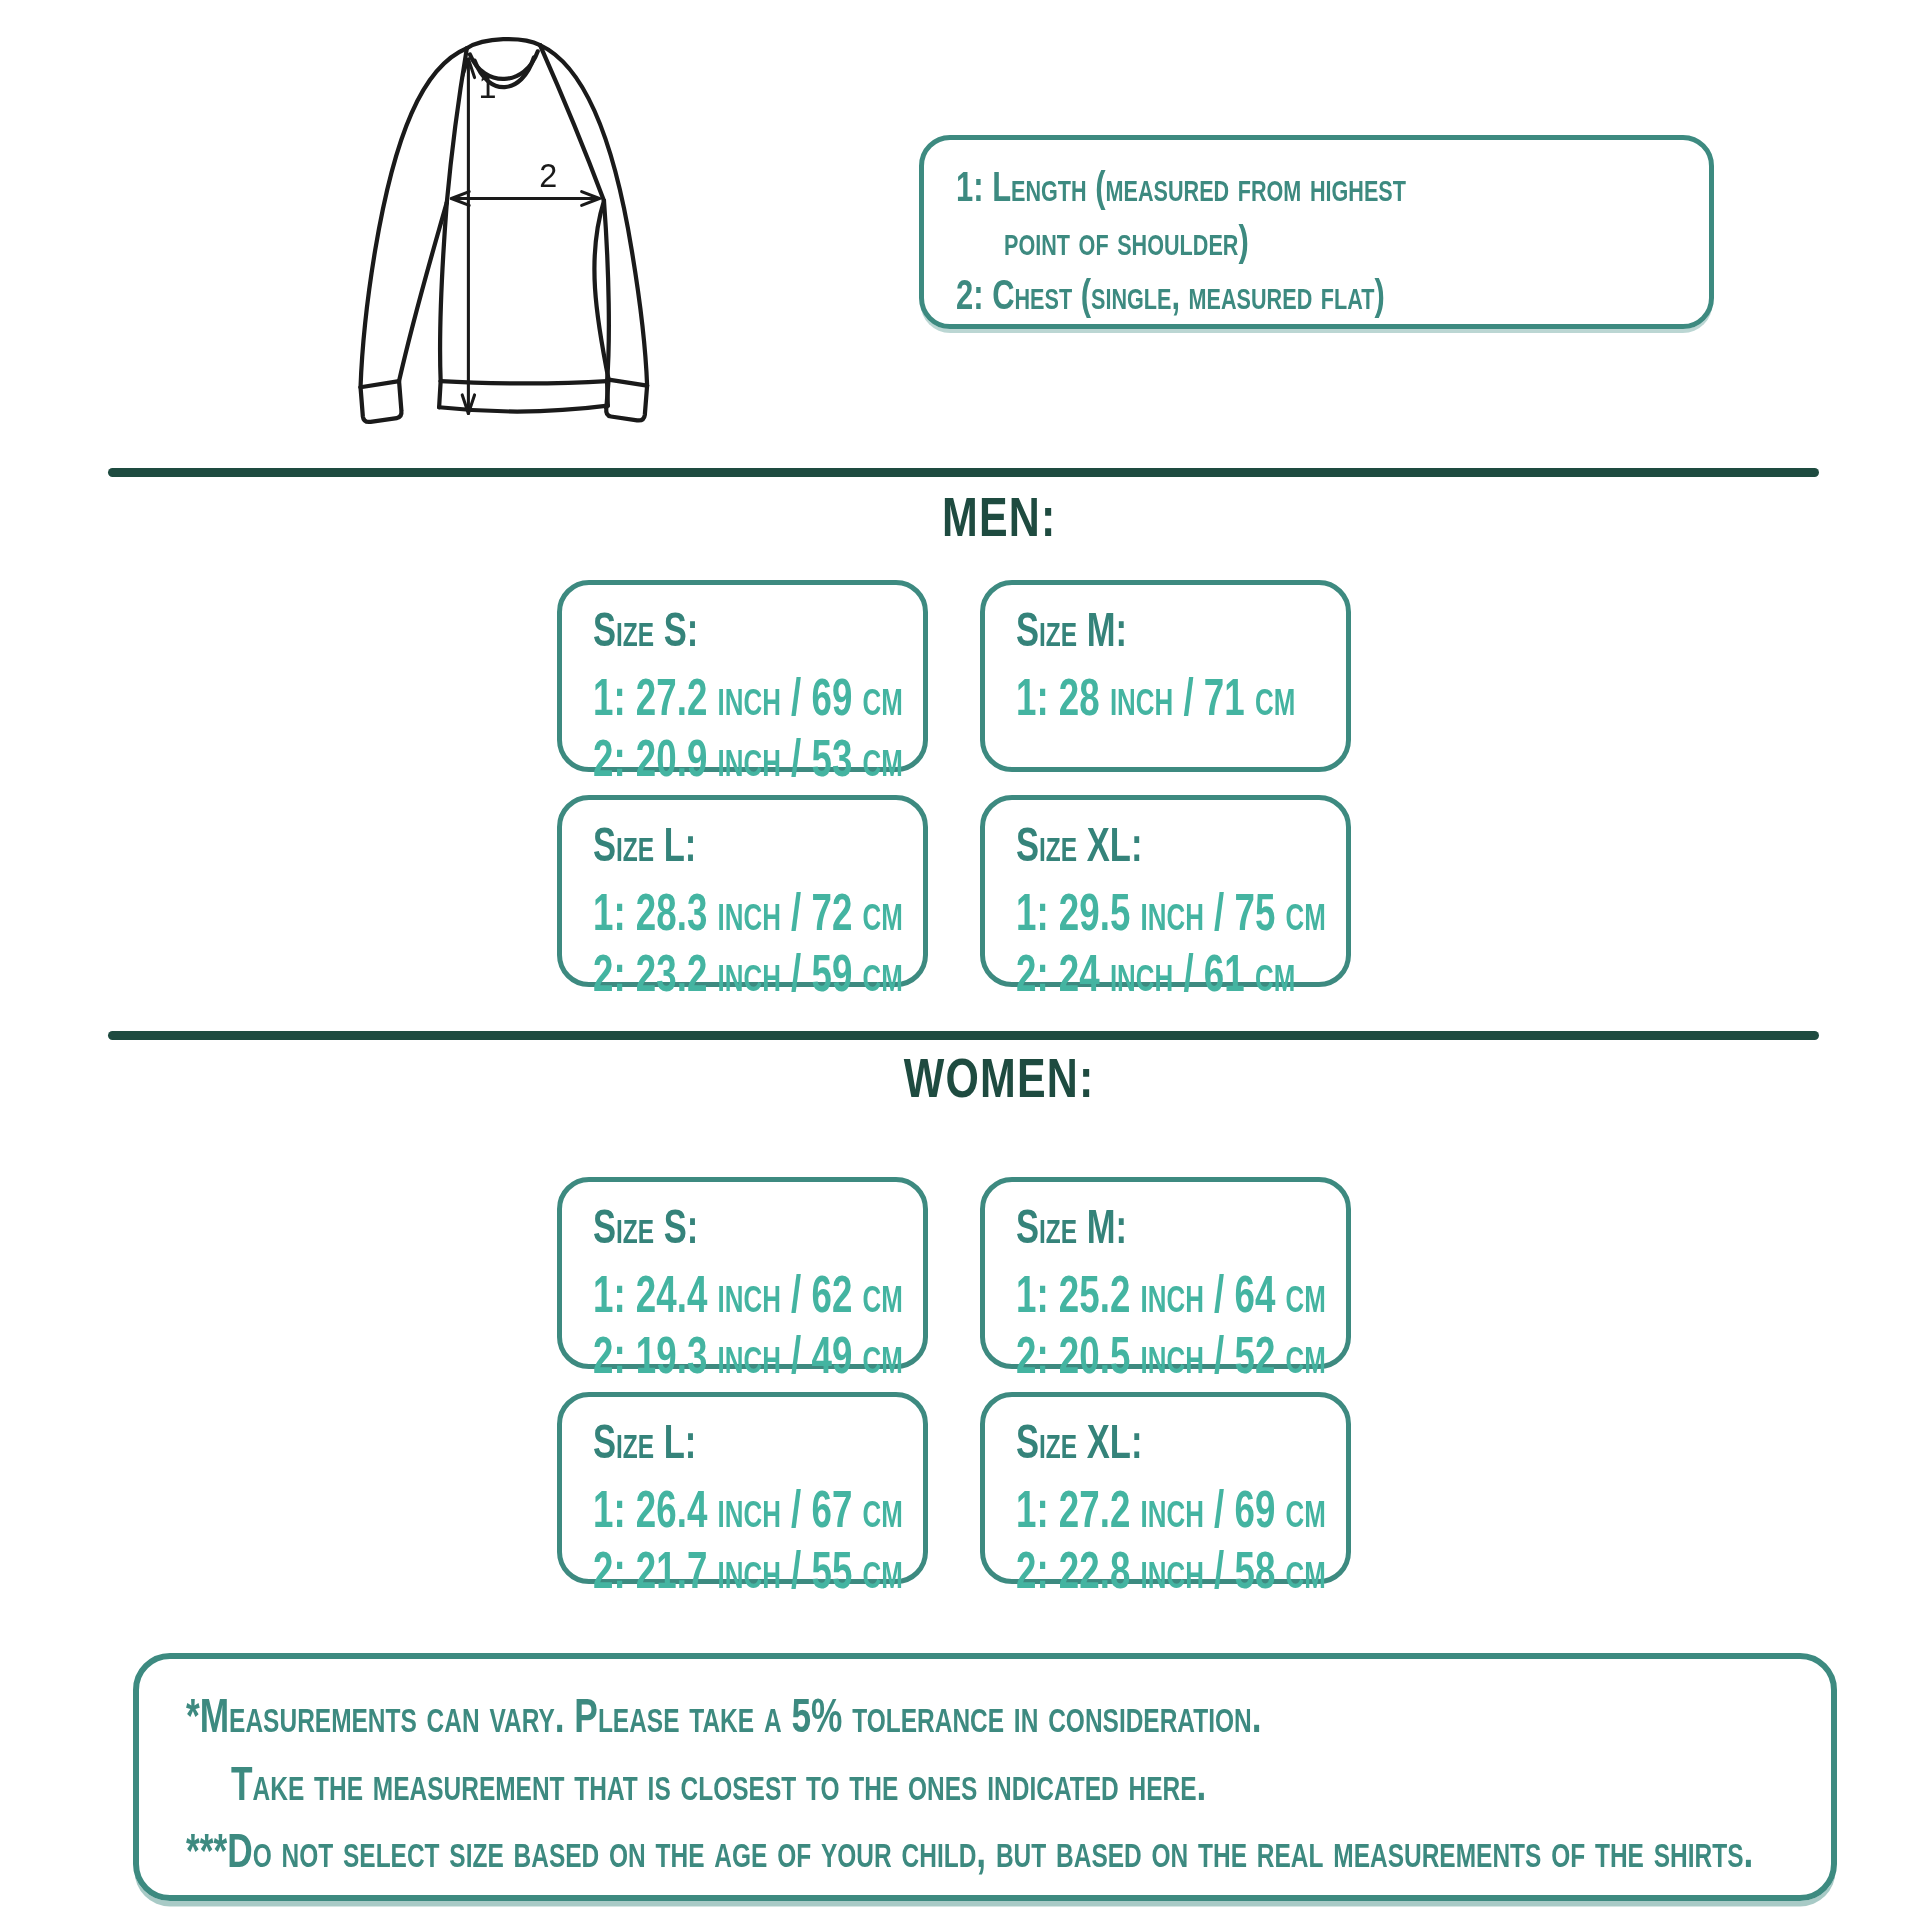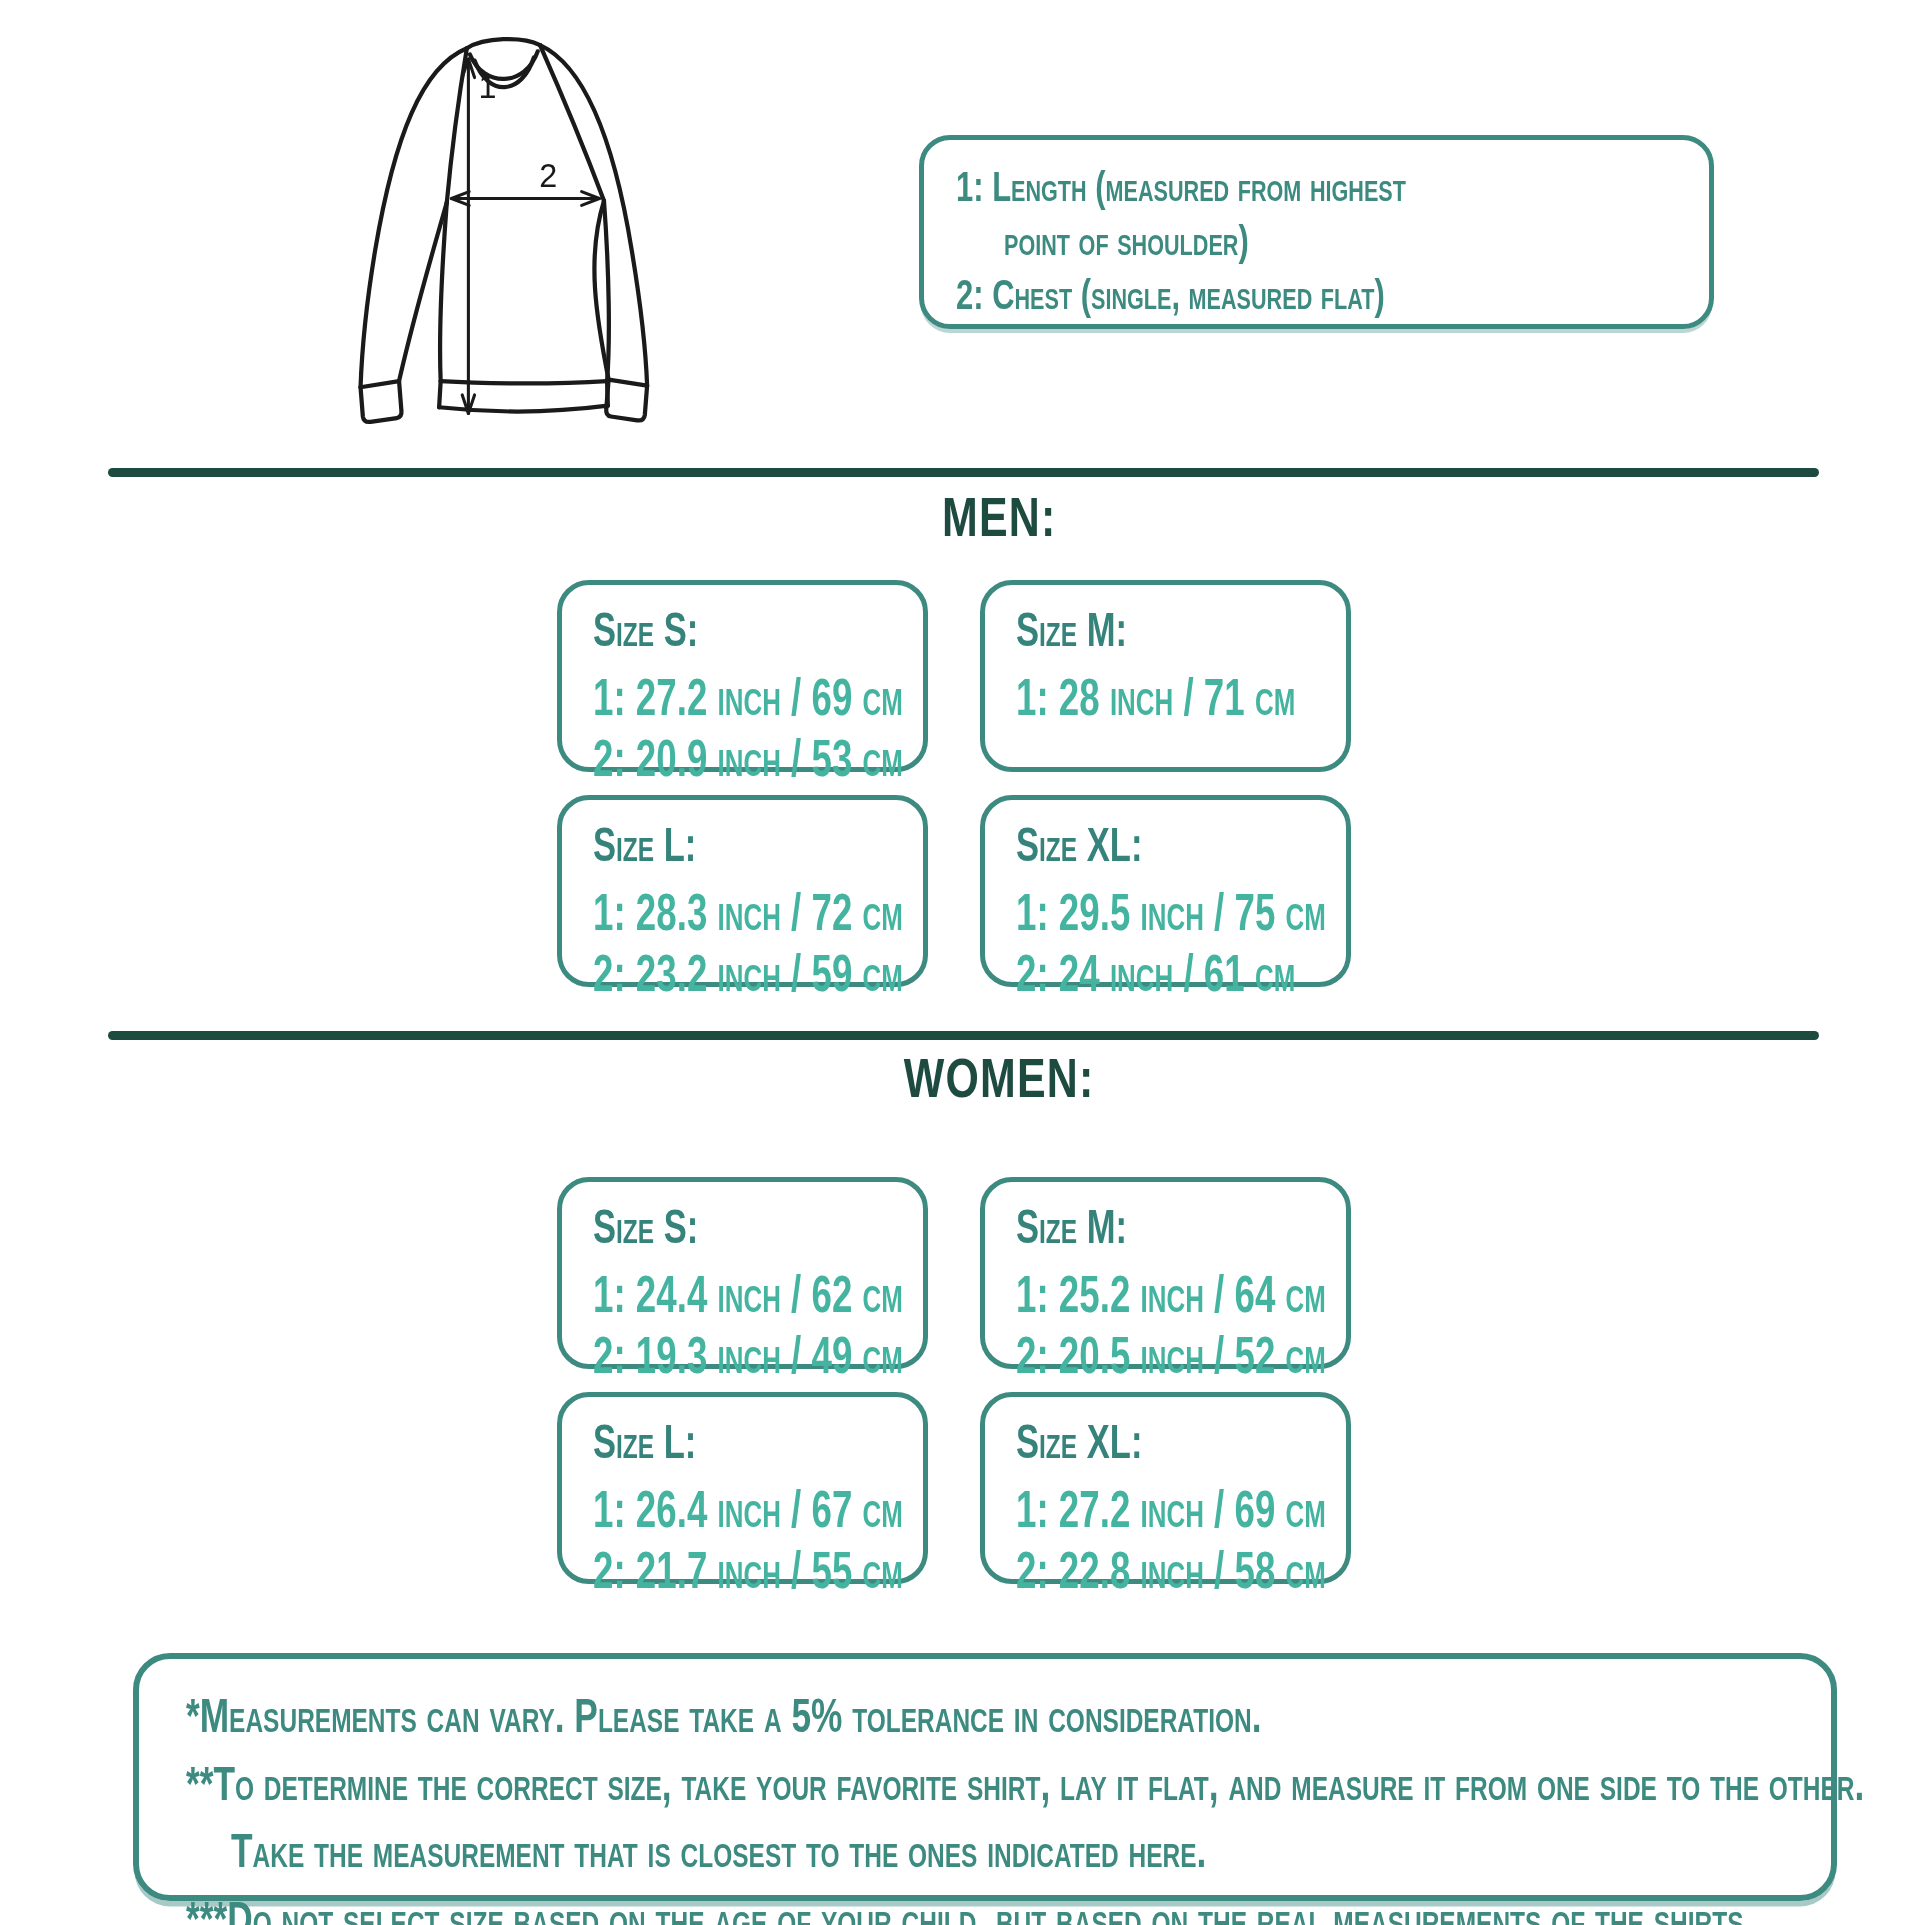--- a/index.html
+++ b/index.html
@@ -173,19 +173,18 @@
     </div>
     <div class="size-box">
       <div class="size-title sc"><span class="cond">Size XL:</span></div>
       <div class="size-line sc"><span class="cond">1: 27.2 inch / 69 cm</span></div>
       <div class="size-line sc"><span class="cond">2: 22.8 inch / 58 cm</span></div>
     </div>
   </div>
 
   <div class="notes-box">
     <div class="note-line sc"><span class="cond">*Measurements can vary. Please take a 5% tolerance in consideration.</span></div>
-    <div class="note-line sc"><span class="cond">**To determine the correct size, take your favorite shirt, lay it flat, and measure it from one side to the other.</span></div>
     <div class="note-line sc indent"><span class="cond">Take the measurement that is closest to the ones indicated here.</span></div>
     <div class="note-line sc"><span class="cond">***Do not select size based on the age of your child, but based on the real measurements of the shirts.</span></div>
   </div>
 
 </div>
 
 
 </body></html>

